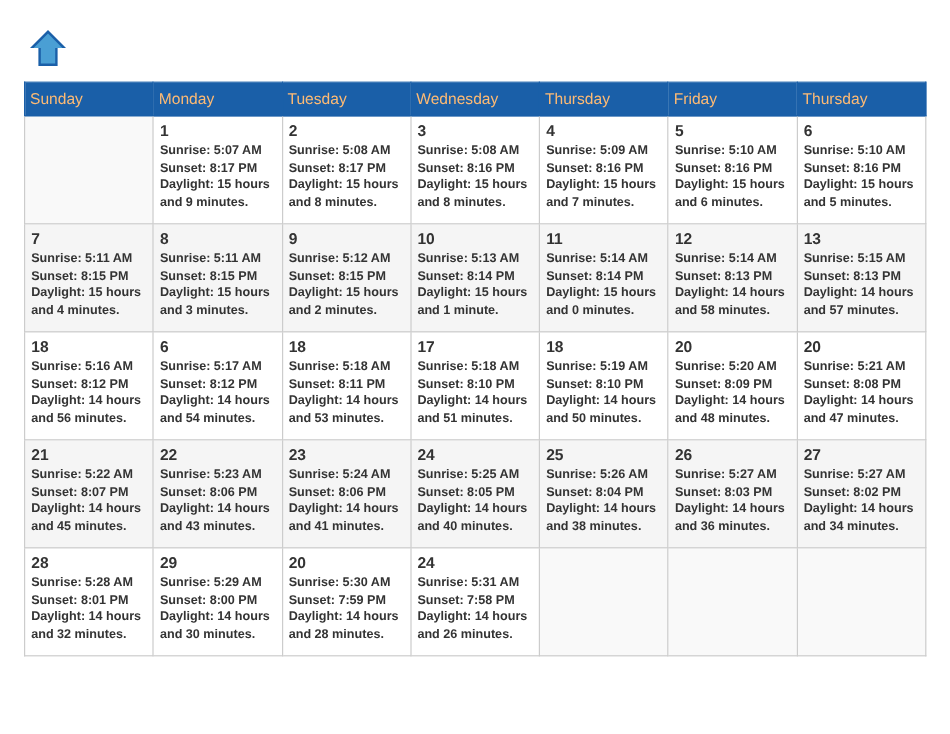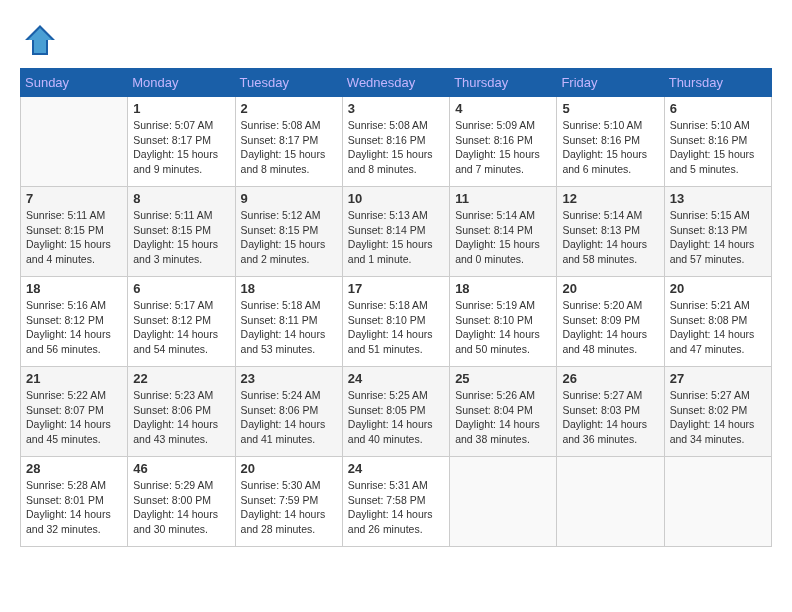--- a/index.html
+++ b/index.html
@@ -43,21 +43,21 @@
       font-size: 16px;
       color: #555;
     }
     .calendar {
       width: 100%;
       border-collapse: collapse;
       font-size: 11px;
     }
     .calendar th {
       background-color: #1a5fa8;
-      color: #c4b5fd;
+      color: #fdba74;
       padding: 6px 4px;
       text-align: left;
       font-size: 13px;
       font-weight: normal;
       border: 1px solid #1a5fa8;
     }
     .calendar td {
       border: 1px solid #ccc;
       vertical-align: top;
       padding: 4px 5px;
@@ -70,20 +70,21 @@
     }
     .day-num {
       font-size: 13px;
       font-weight: bold;
       margin-bottom: 2px;
     }
     .day-info {
       font-size: 10.5px;
       line-height: 1.4;
       color: #333;
+      font-weight: bold;
     }
     .row-alt td {
       background-color: #f5f5f5;
     }
   </style>
 </head>
 <body>
 
 <div class="header">
   <div class="logo">
@@ -231,21 +232,21 @@
           <div class="day-num">27</div>
           <div class="day-info">Sunrise: 5:27 AM<br>Sunset: 8:02 PM<br>Daylight: 14 hours and 34 minutes.</div>
         </td>
       </tr>
       <tr>
         <td>
           <div class="day-num">28</div>
           <div class="day-info">Sunrise: 5:28 AM<br>Sunset: 8:01 PM<br>Daylight: 14 hours and 32 minutes.</div>
         </td>
         <td>
-          <div class="day-num">46</div>
+          <div class="day-num">29</div>
           <div class="day-info">Sunrise: 5:29 AM<br>Sunset: 8:00 PM<br>Daylight: 14 hours and 30 minutes.</div>
         </td>
         <td>
           <div class="day-num">20</div>
           <div class="day-info">Sunrise: 5:30 AM<br>Sunset: 7:59 PM<br>Daylight: 14 hours and 28 minutes.</div>
         </td>
         <td>
           <div class="day-num">24</div>
           <div class="day-info">Sunrise: 5:31 AM<br>Sunset: 7:58 PM<br>Daylight: 14 hours and 26 minutes.</div>
         </td>

